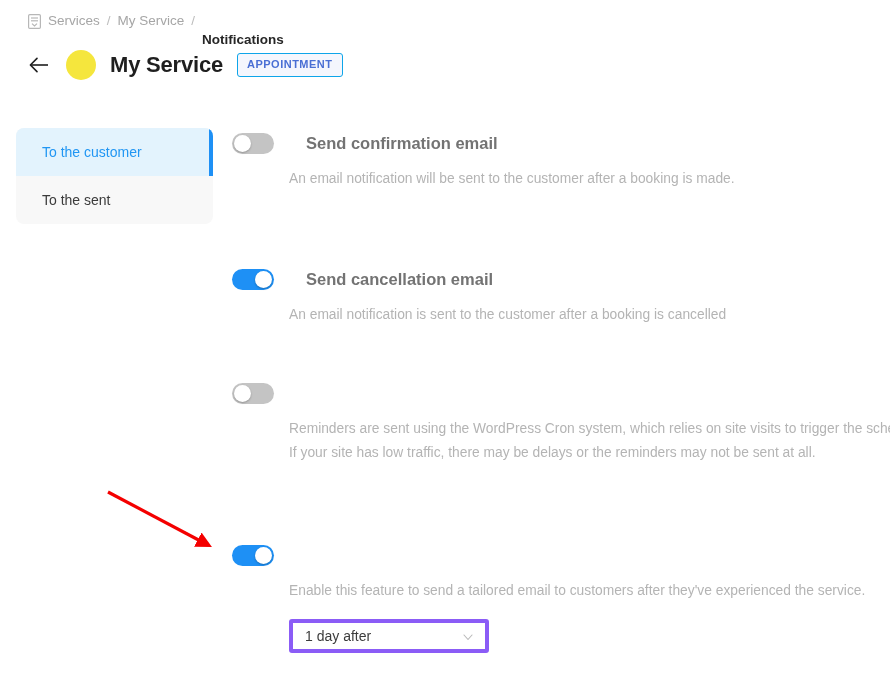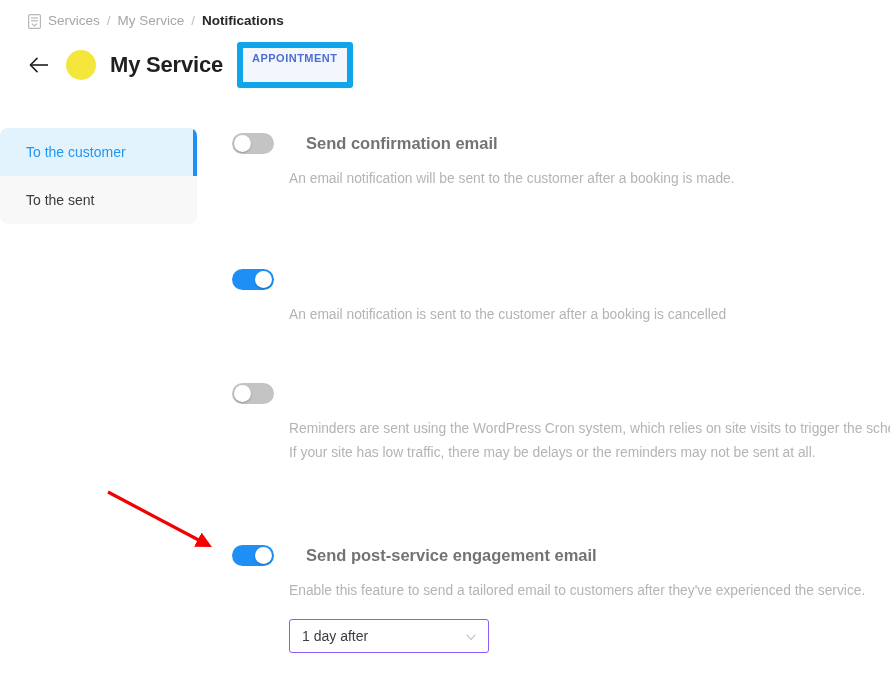--- a/index.html
+++ b/index.html
@@ -39,20 +39,21 @@
     color: #a6a6a6;
     cursor: pointer;
   }
   .breadcrumb .bc-sep {
     margin: 0 7px;
     color: #bdbdbd;
   }
   .breadcrumb .bc-current {
     color: #262626;
     font-weight: 600;
+    margin-top: 19px;
   }
 
   
   .page-header {
     position: absolute;
     left: 28px;
     top: 48px;
     display: flex;
     align-items: center;
     height: 34px;
@@ -76,35 +77,35 @@
   }
   .service-title {
     font-size: 22px;
     font-weight: 700;
     color: #1f1f1f;
     letter-spacing: -0.2px;
     margin-right: 14px;
     white-space: nowrap;
   }
   .type-badge {
-    border: 6px solid #0ea5e9;
+    border: 1px solid #0ea5e9;
     background: #f4f6fd;
     color: #4a6fd4;
     font-size: 11px;
     font-weight: 600;
     letter-spacing: 0.5px;
-    padding: 4px 9px 18px 9px;
+    padding: 4px 9px 6px 9px;
     border-radius: 3px;
     white-space: nowrap;
   }
 
   
   .side-tabs {
     position: absolute;
-    left: 0;
+    left: 16px;
     top: 128px;
     width: 197px;
     background: #f8f8f8;
     border-radius: 8px;
     overflow: hidden;
     padding: 0;
   }
   .side-tab {
     height: 48px;
     display: flex;
@@ -194,21 +195,21 @@
     white-space: normal;
     width: 690px;
   }
 
   
   .select-wrap {
     margin-left: 57px;
     margin-top: 16px;
     width: 200px;
     height: 34px;
-    border: 1px solid #8b5cf6;
+    border: 4px solid #8b5cf6;
     border-radius: 3px;
     background: #fff;
     display: flex;
     align-items: center;
     justify-content: space-between;
     padding: 0 11px 0 12px;
     font-size: 14px;
     color: #3c3c3c;
     cursor: pointer;
   }
@@ -278,39 +279,39 @@
       <span class="setting-label">Send confirmation email</span>
     </div>
     <div class="setting-desc">An email notification will be sent to the customer after a booking is made.</div>
   </div>
 
   <div class="setting-row" style="top:136px;">
     <div class="setting-head">
       <div class="toggle on">
         <span class="knob"></span>
       </div>
+      <span class="setting-label">Send cancellation email</span>
     </div>
     <div class="setting-desc">An email notification is sent to the customer after a booking is cancelled</div>
   </div>
 
   <div class="setting-row" style="top:250px;">
     <div class="setting-head">
       <div class="toggle">
         <span class="knob"></span>
       </div>
     </div>
     <div class="setting-desc wrap">Reminders are sent using the WordPress Cron system, which relies on site visits to trigger the scheduled events. If your site has low traffic, there may be delays or the reminders may not be sent at all.</div>
   </div>
 
   <div class="setting-row" style="top:412px;">
     <div class="setting-head">
       <div class="toggle on">
         <span class="knob"></span>
       </div>
-      <span class="setting-label">Send post-service engagement email</span>
     </div>
     <div class="setting-desc">Enable this feature to send a tailored email to customers after they've experienced the service.</div>
     <div class="select-wrap">
       <span>1 day after</span>
       <span class="select-caret">
         <svg width="12" height="12" viewBox="0 0 12 12" fill="none">
           <path d="M2 4 L6 8.5 L10 4" stroke="#b9b9b9" stroke-width="1.1" fill="none" stroke-linecap="round" stroke-linejoin="round"></path>
         </svg>
       </span>
     </div>

